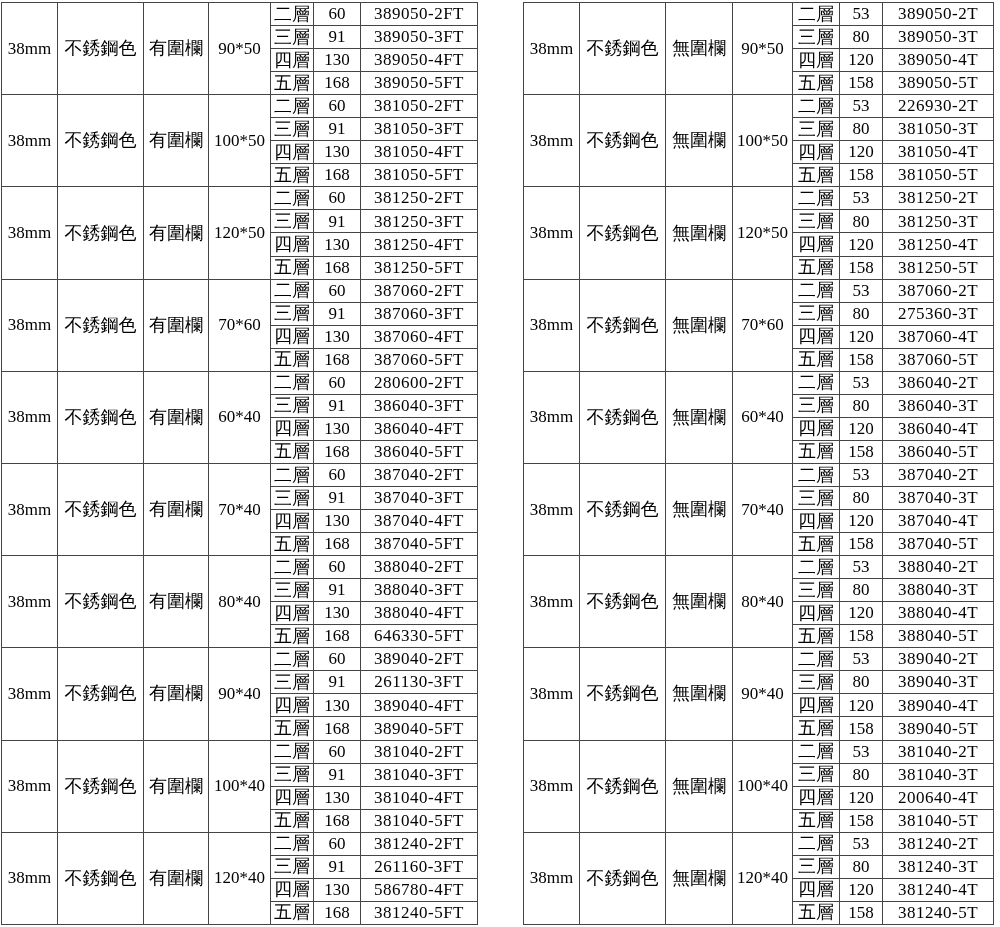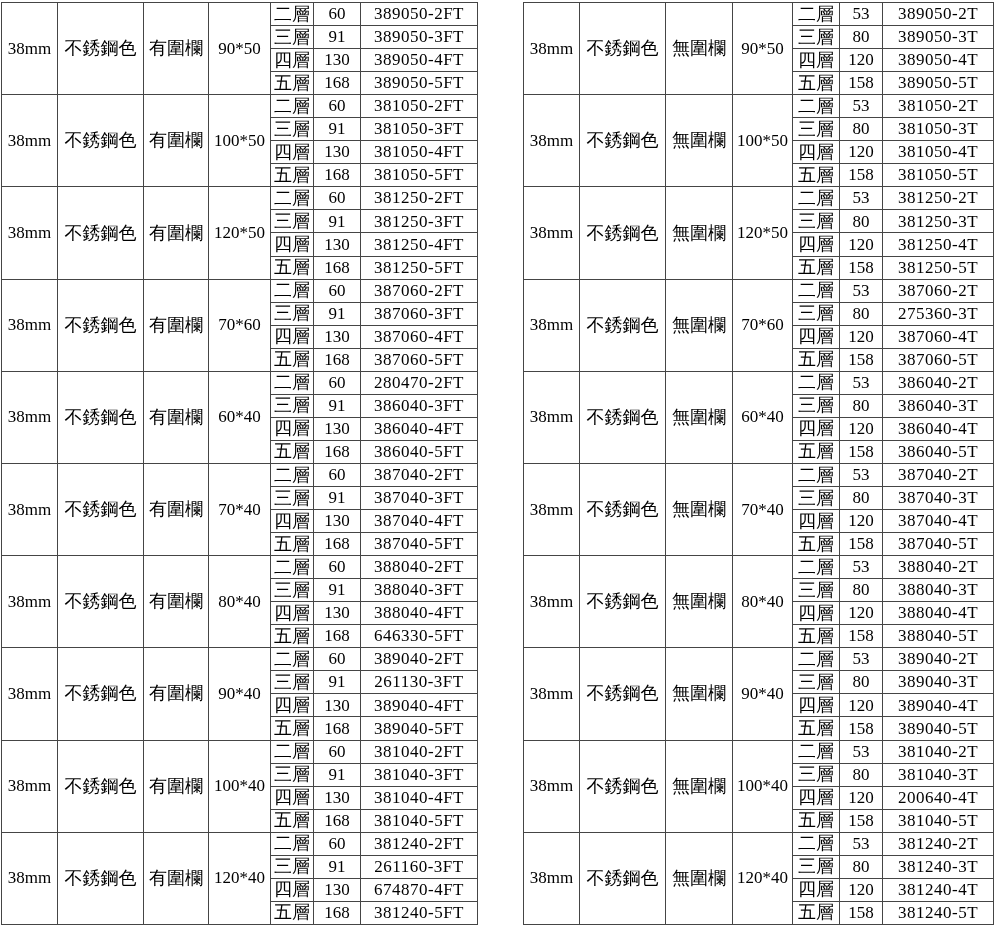--- a/index.html
+++ b/index.html
@@ -146,21 +146,21 @@
         <td class="num">168</td>
         <td class="code">387060-5FT</td>
       </tr>
       <tr>
         <td class="num" rowspan="4">38mm</td>
         <td class="cjk" rowspan="4">不銹鋼色</td>
         <td class="cjk" rowspan="4">有圍欄</td>
         <td class="num" rowspan="4">60*40</td>
         <td class="cjk">二層</td>
         <td class="num">60</td>
-        <td class="code">280470-2FT</td>
+        <td class="code">280600-2FT</td>
       </tr>
       <tr>
         <td class="cjk">三層</td>
         <td class="num">91</td>
         <td class="code">386040-3FT</td>
       </tr>
       <tr>
         <td class="cjk">四層</td>
         <td class="num">130</td>
         <td class="code">386040-4FT</td>
@@ -276,21 +276,21 @@
         <td class="code">381240-2FT</td>
       </tr>
       <tr>
         <td class="cjk">三層</td>
         <td class="num">91</td>
         <td class="code">261160-3FT</td>
       </tr>
       <tr>
         <td class="cjk">四層</td>
         <td class="num">130</td>
-        <td class="code">674870-4FT</td>
+        <td class="code">586780-4FT</td>
       </tr>
       <tr>
         <td class="cjk">五層</td>
         <td class="num">168</td>
         <td class="code">381240-5FT</td>
       </tr>
     </tbody>
 </table>
 
 <table class="spec" id="right-product-table">
@@ -328,21 +328,21 @@
         <td class="num">158</td>
         <td class="code">389050-5T</td>
       </tr>
       <tr>
         <td class="num" rowspan="4">38mm</td>
         <td class="cjk" rowspan="4">不銹鋼色</td>
         <td class="cjk" rowspan="4">無圍欄</td>
         <td class="num" rowspan="4">100*50</td>
         <td class="cjk">二層</td>
         <td class="num">53</td>
-        <td class="code">381050-2T</td>
+        <td class="code">226930-2T</td>
       </tr>
       <tr>
         <td class="cjk">三層</td>
         <td class="num">80</td>
         <td class="code">381050-3T</td>
       </tr>
       <tr>
         <td class="cjk">四層</td>
         <td class="num">120</td>
         <td class="code">381050-4T</td>

